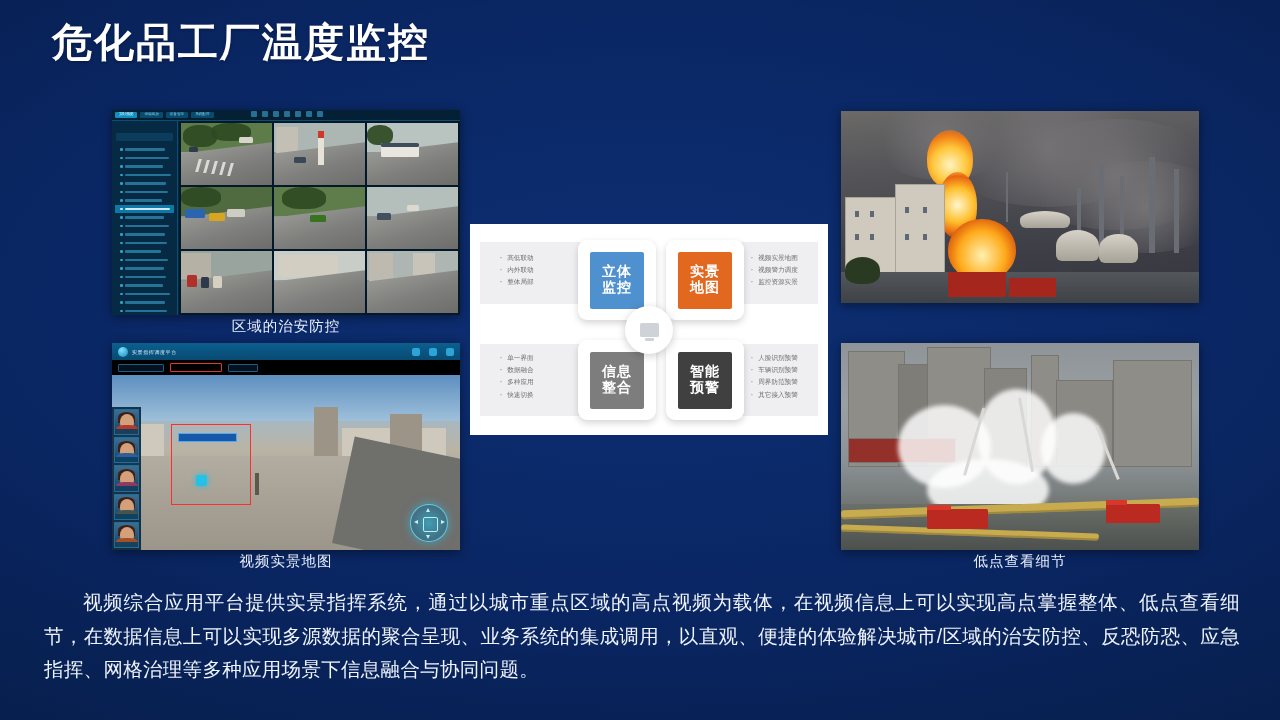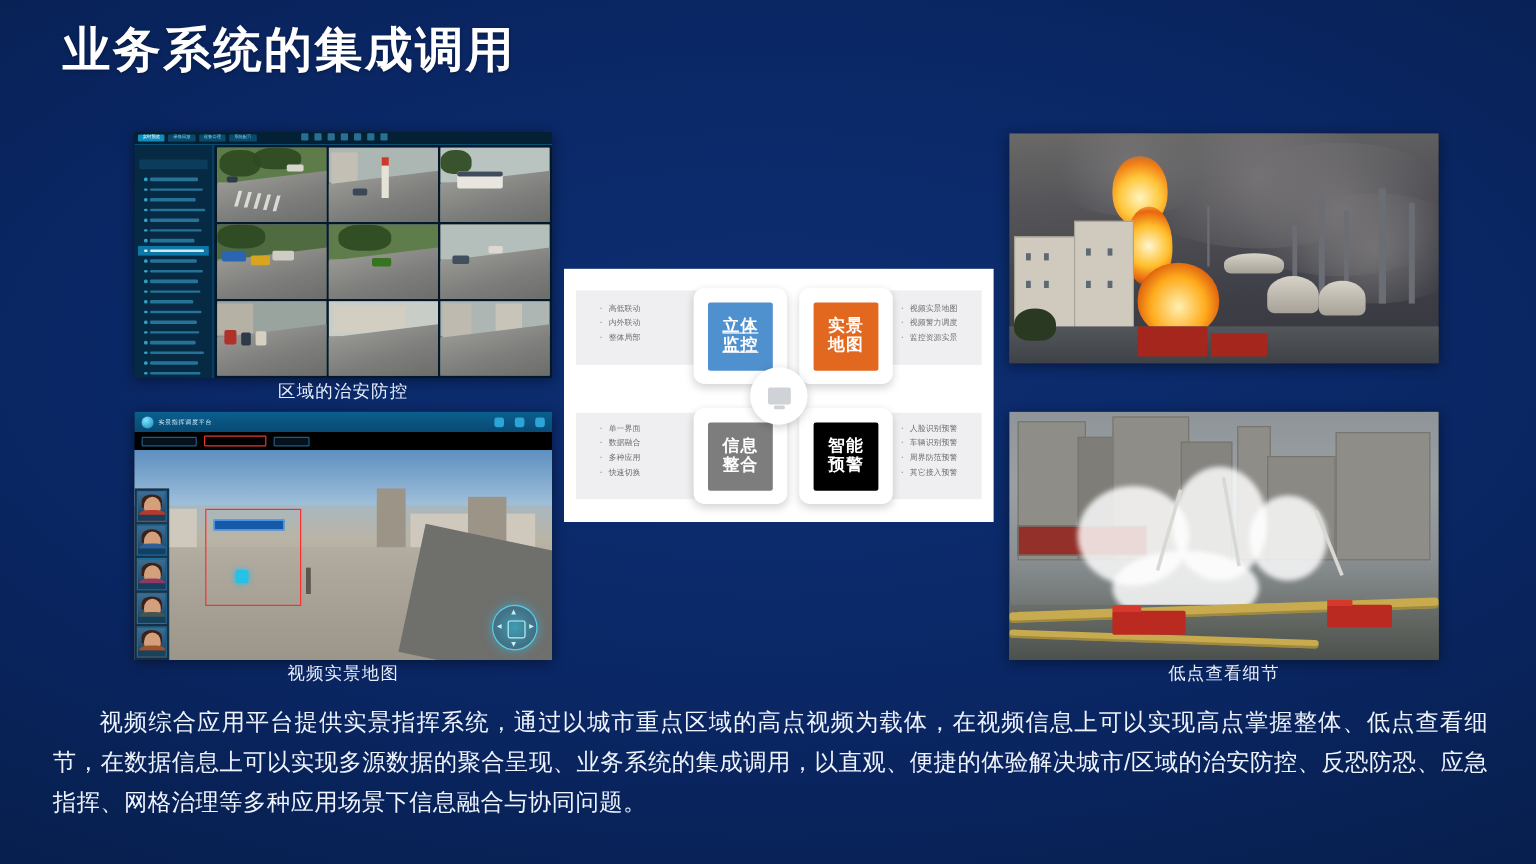--- a/index.html
+++ b/index.html
@@ -324,24 +324,24 @@
   .dg-card.c-tr { left: 196px; top: 16px; }
   .dg-card.c-bl { left: 108px; top: 116px; }
   .dg-card.c-br { left: 196px; top: 116px; }
 
   .dg-tile {
     width: 54px; height: 57px; border-radius: 2px;
     display: flex; flex-direction: column; align-items: center; justify-content: center;
     color: #ffffff; font-weight: bold; font-size: 14px; line-height: 1.12;
     letter-spacing: 1px;
   }
-  .dg-tile.blue   { background: #4f90ce; text-decoration: underline; }
+  .dg-tile.blue   { background: #4f90ce; }
   .dg-tile.orange { background: #e2671f; }
   .dg-tile.grey   { background: #7d7d7d; }
-  .dg-tile.yellow { background: #000000; }
+  .dg-tile.yellow { background: #404040; }
 
   .dg-hub {
     position: absolute; left: 50%; top: 50%; width: 48px; height: 48px;
     margin: -24px 0 0 -24px; border-radius: 50%;
     background: #ffffff; box-shadow: 0 2px 8px rgba(0,0,0,.20);
     display: flex; align-items: center; justify-content: center; z-index: 4;
   }
   .dg-hub .screen {
     width: 19px; height: 14px; border-radius: 1.5px; background: #cfd2d6;
     position: relative;
@@ -356,21 +356,21 @@
     position: absolute; left: 44px; top: 586px; width: 1196px;
     color: #eef3fc; font-size: 19.5px; line-height: 1.72;
     text-align: justify; text-indent: 2em; letter-spacing: .3px;
   }
 </style>
 </head>
 <body>
 
 <div class="slide">
 
-  <div class="title">业务系统的集成调用</div>
+  <div class="title">危化品工厂温度监控</div>
 
   <div class="photo" id="vms">
     <div class="vms-top">
       <div class="vms-tab on">实时预览</div>
       <div class="vms-tab">录像回放</div>
       <div class="vms-tab">设备管理</div>
       <div class="vms-tab">系统配置</div>
       <div class="vms-toolicons">
         <i></i>
         <i></i>

